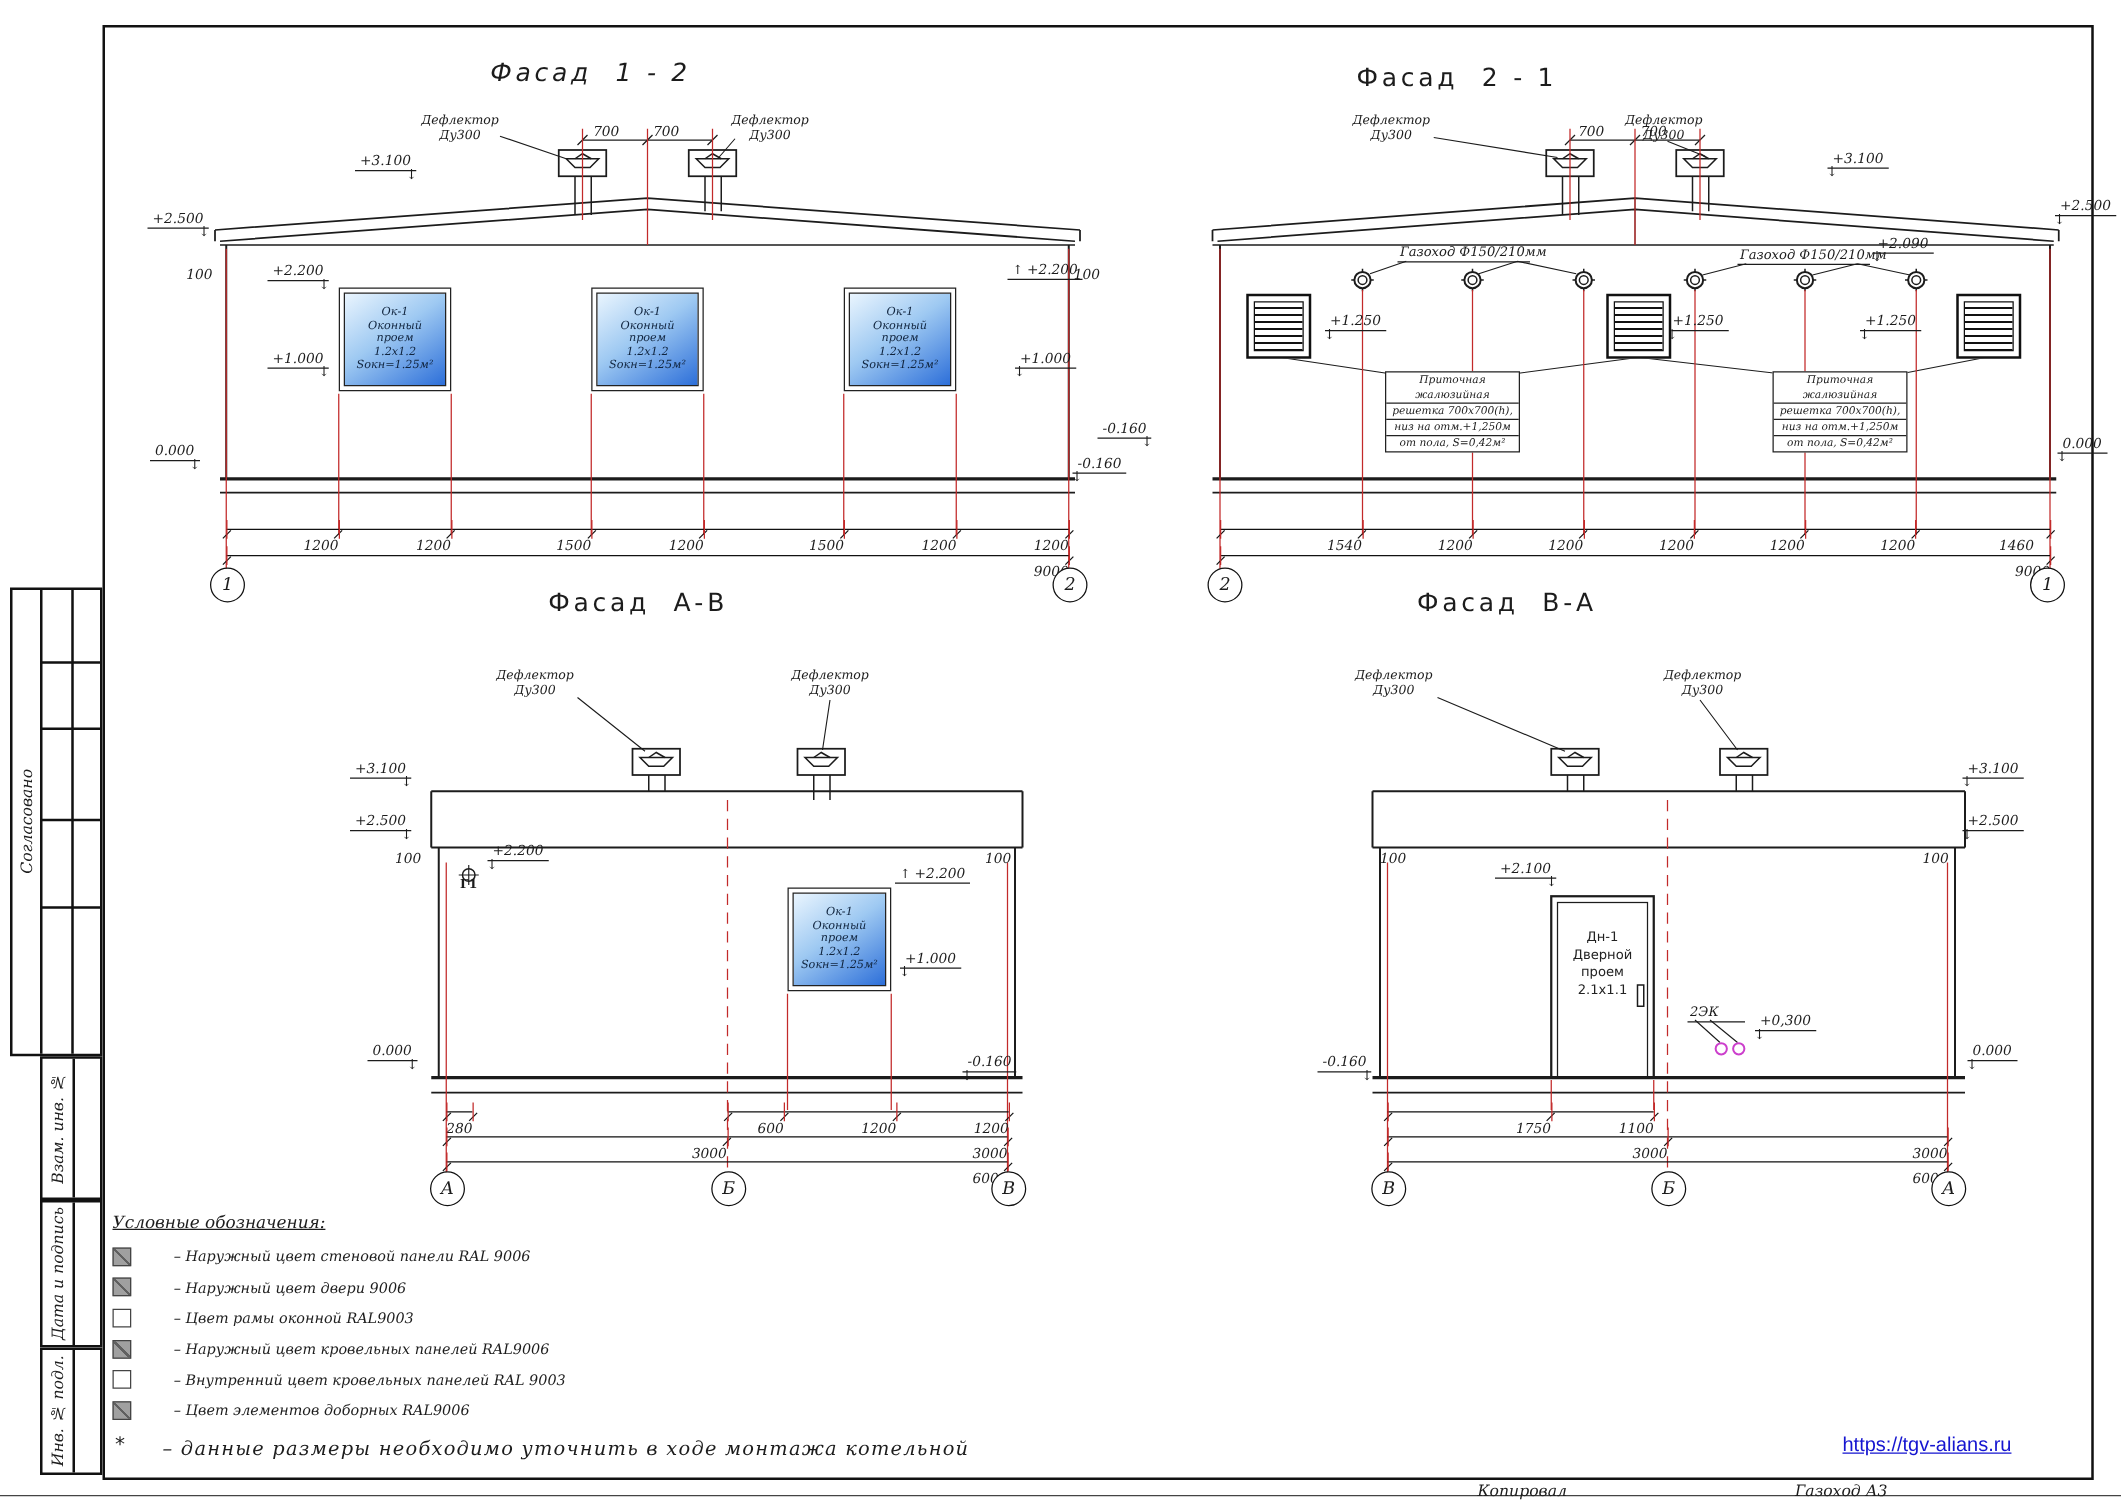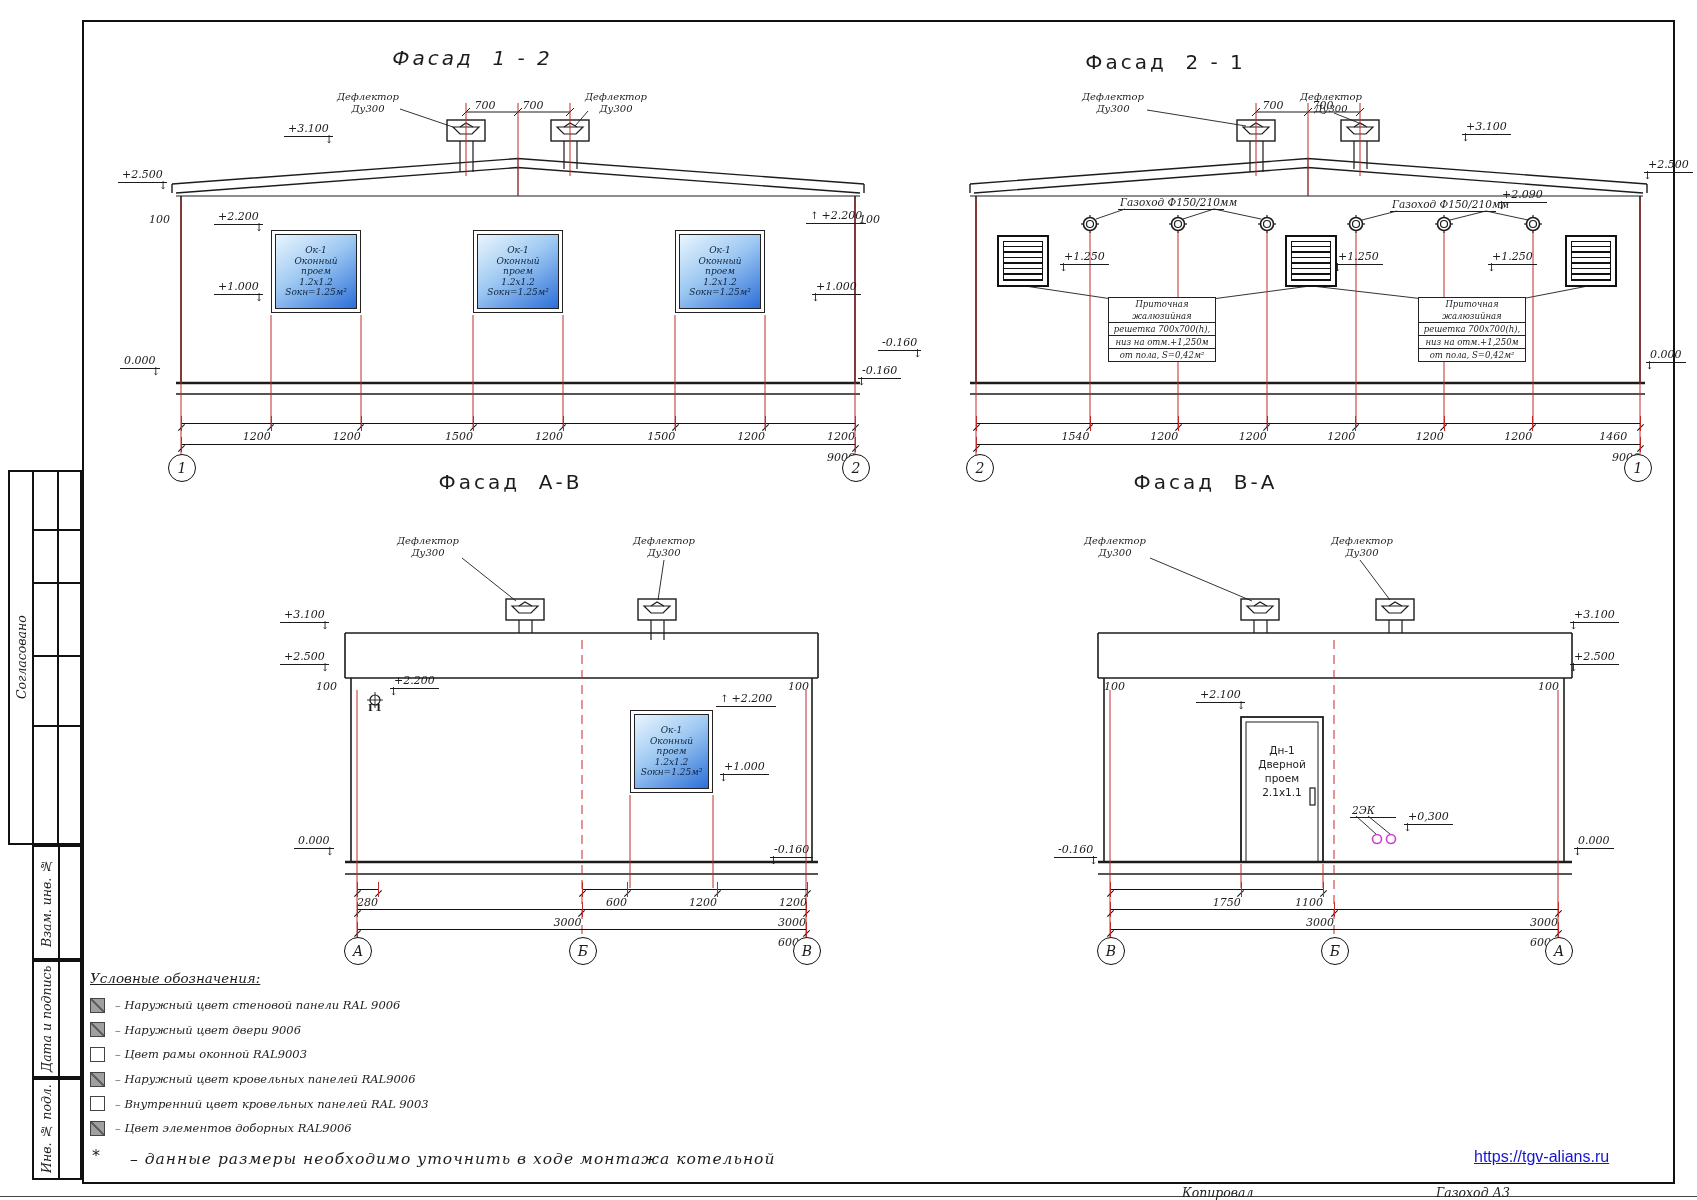--- a/index.html
+++ b/index.html
@@ -41,21 +41,21 @@
          display:flex;align-items:center;justify-content:center;font:italic 14px "DejaVu Serif",serif;}
   
   .dimrow{position:absolute;height:14px;}
   .dimrow .dline{position:absolute;left:0;right:0;bottom:0;border-bottom:1.1px solid #111;}
   .seg{position:absolute;top:0;height:13px;text-align:right;font:italic 11px "DejaVu Serif",serif;overflow:visible;margin-top:20px;}
   .tick{position:absolute;bottom:-4px;width:9px;height:0;border-top:1.2px solid #111;transform:rotate(-45deg);margin-left:-4.5px;}
   .rtick{position:absolute;bottom:-7px;height:15px;width:0;border-left:1px solid var(--red);}
   
   .legend{position:absolute;left:90px;top:970px;width:600px;}
   .legend-title{font:italic 13.5px "DejaVu Serif",serif;text-decoration:underline;margin-bottom:7px;}
-  .litem{display:flex;align-items:center;height:24.6px;}
+  .litem{display:flex;align-items:center;height:24.6px;gap:24px;}
   .swatch{width:13px;height:13px;border:1.3px solid #444;margin-right:10px;flex:0 0 auto;background:#fff;}
   .swatch.gray{background:#a0a0a0;background-image:linear-gradient(45deg,transparent 45%,#606060 45%,#606060 55%,transparent 55%);}
   .litem span{font:italic 11.5px "DejaVu Serif",serif;white-space:nowrap;}
   
   .sb{position:absolute;border:2px solid #111;box-sizing:border-box;background:#fff;}
   .vtext{position:absolute;top:0;bottom:0;display:flex;align-items:center;justify-content:center;
          writing-mode:vertical-rl;transform:rotate(180deg);font:italic 12.5px "DejaVu Serif",serif;white-space:nowrap;}
   .sbline{position:absolute;background:#111;}
 </style>
 </head>

